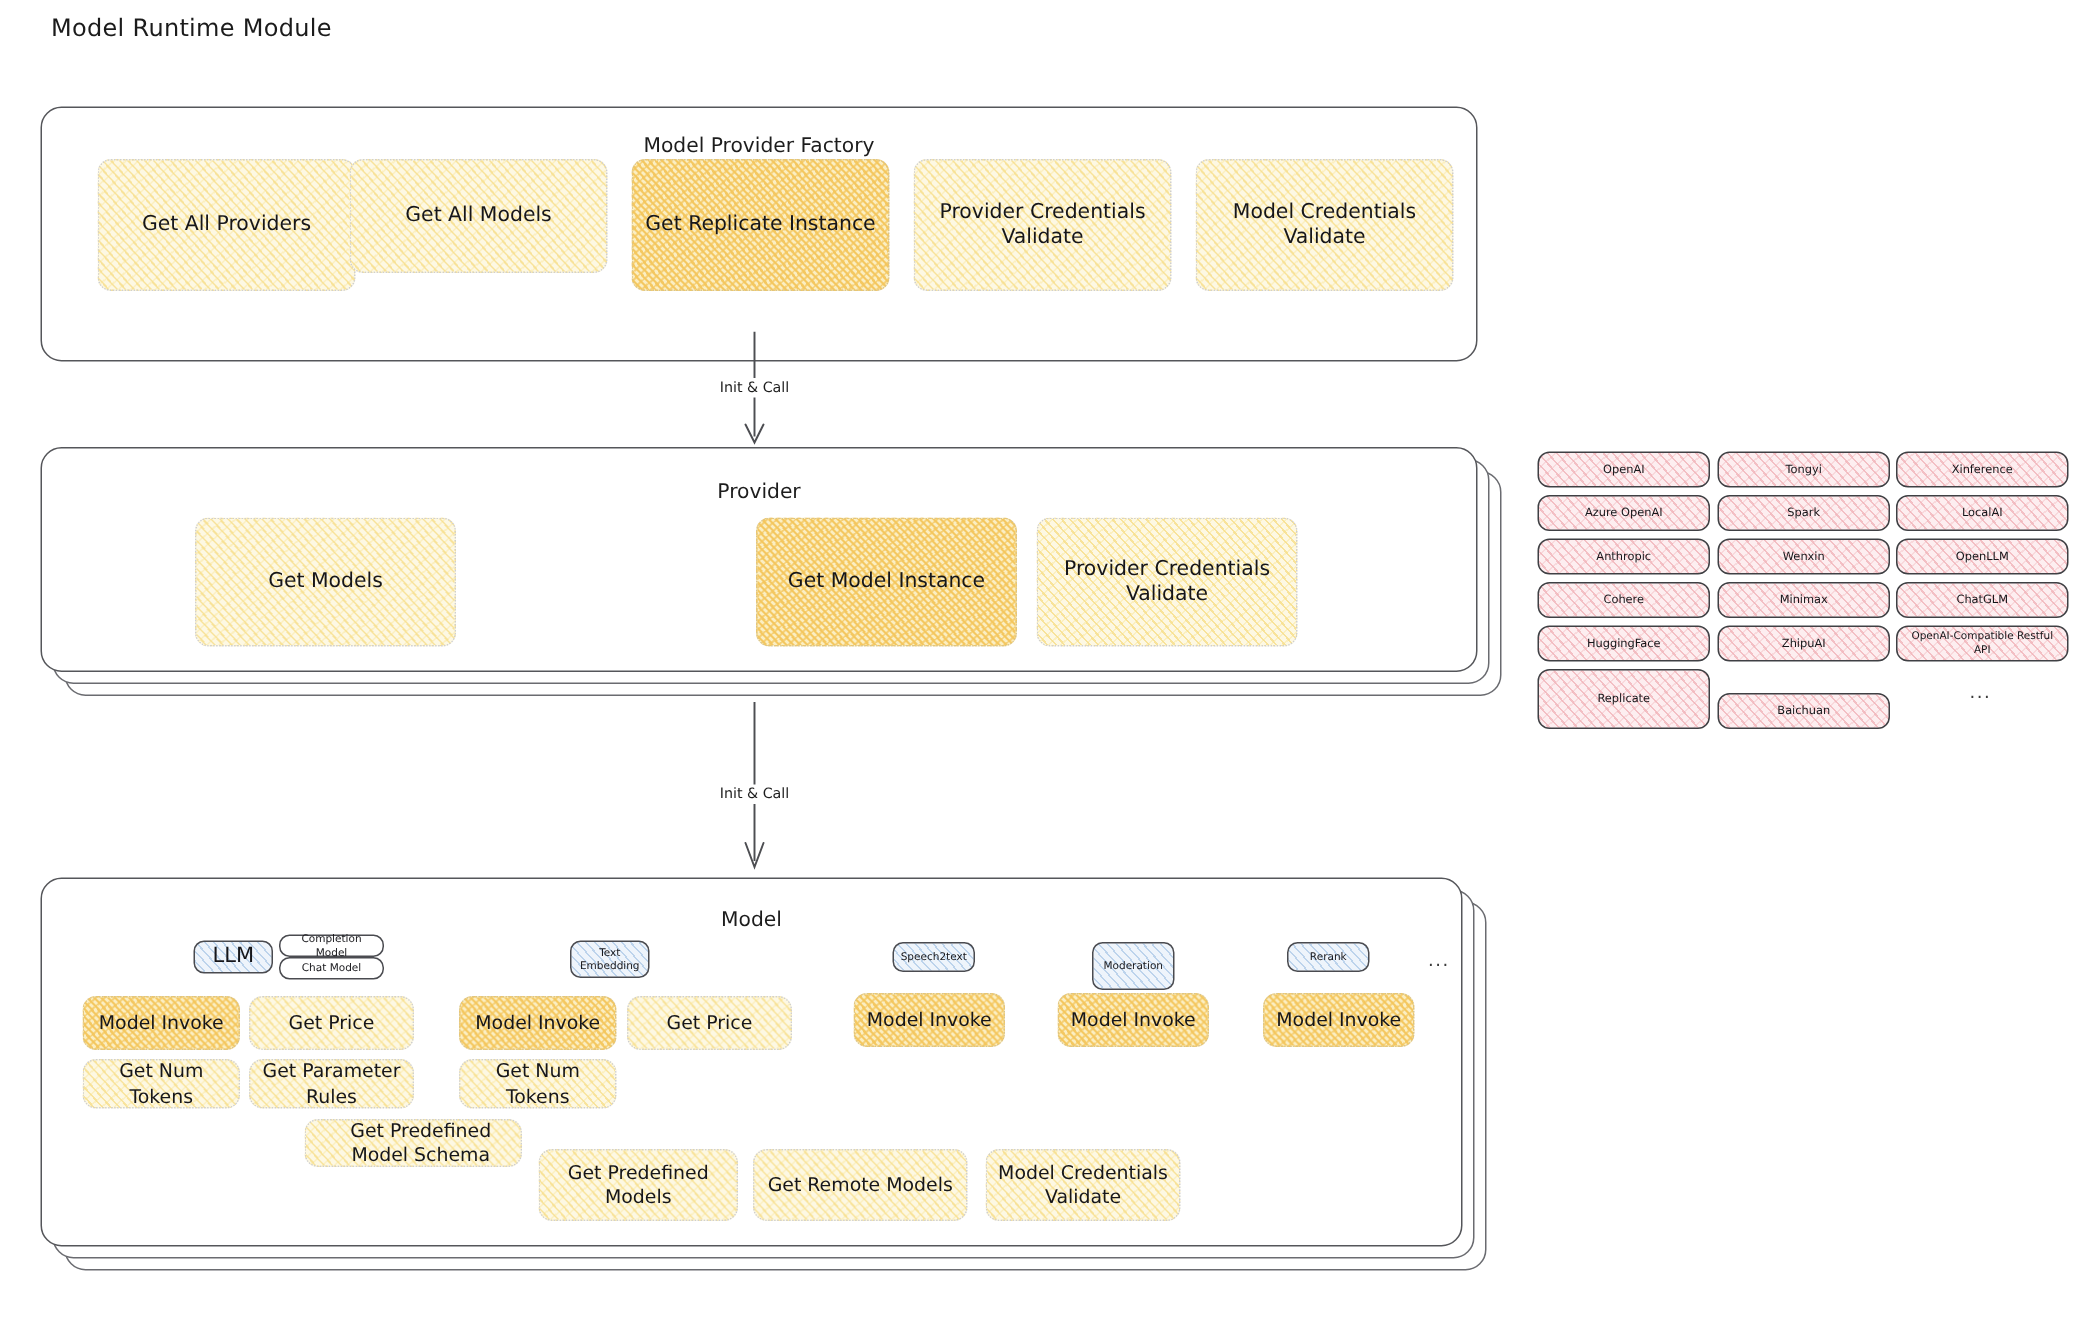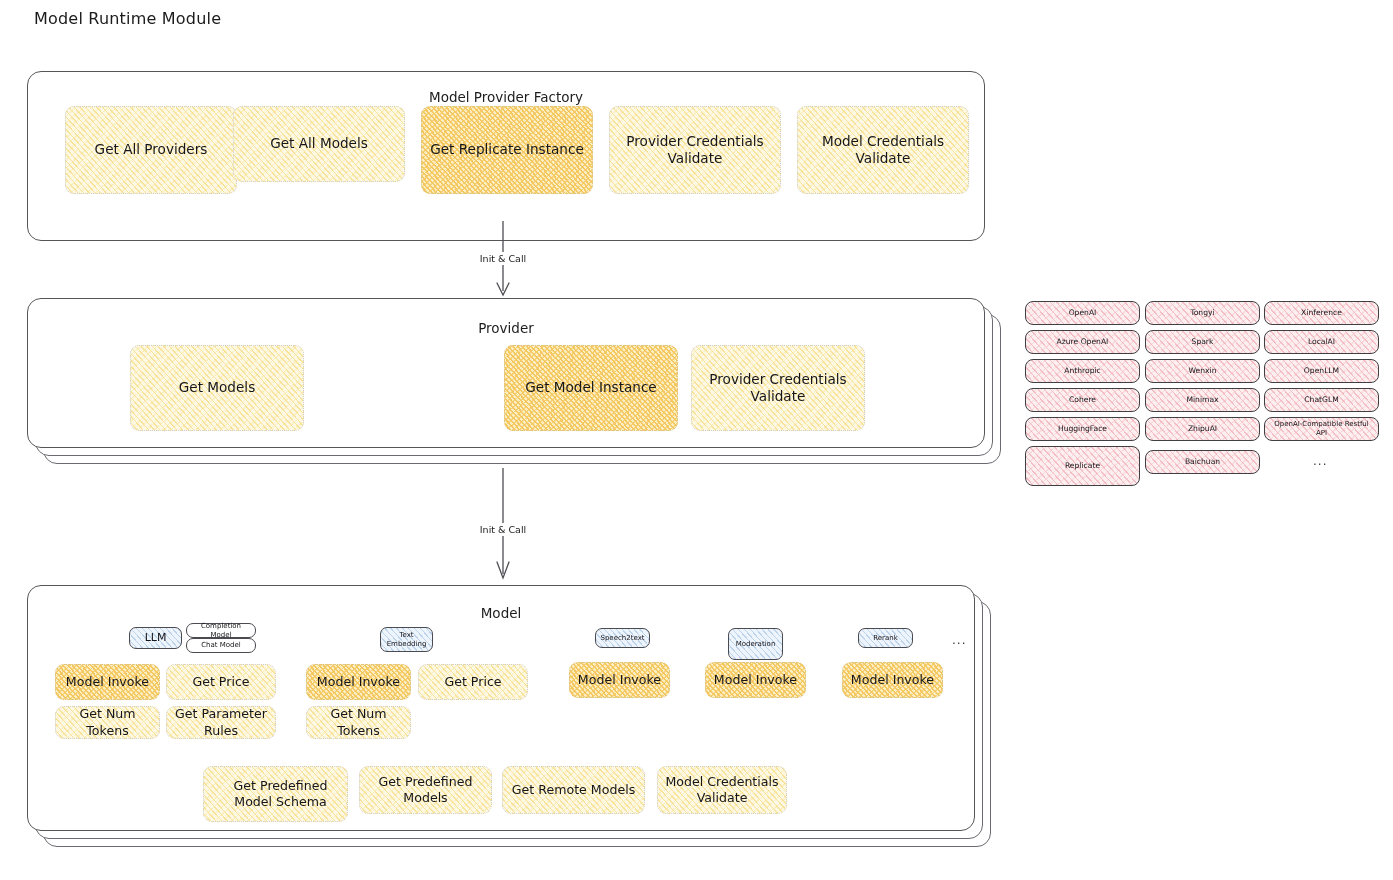--- a/index.html
+++ b/index.html
@@ -137,21 +137,21 @@
 
   
   .hbox.plain {
     border: 1.1px solid #4a4b50;
     border-radius: 7px;
     background: #ffffff;
   }
 
   .fs16 { font-size: 13.6px; }
   .fs13 { font-size: 12.6px; }
-  .fs9  { font-size: 11px;  }
+  .fs9  { font-size: 14px;  }
   .fs8  { font-size: 7.6px;  }
   .fs7  { font-size: 7px;    }
 
   
   .connector {
     position: absolute;
   }
   .conn-label {
     position: absolute;
     font-size: 9.5px;
@@ -245,21 +245,21 @@
   </div>
   <div class="hbox pink fs8" style="left:1145px; top:359px; width:115px; height:24px;">
     <span>Wenxin</span>
   </div>
   <div class="hbox pink fs8" style="left:1145px; top:388px; width:115px; height:24px;">
     <span>Minimax</span>
   </div>
   <div class="hbox pink fs8" style="left:1145px; top:417px; width:115px; height:24px;">
     <span>ZhipuAI</span>
   </div>
-  <div class="hbox pink fs8" style="left:1145px; top:450px; width:115px; height:24px;">
+  <div class="hbox pink fs8" style="left:1145px; top:462px; width:115px; height:24px;">
     <span>Baichuan</span>
   </div>
 
   <div class="hbox pink fs8" style="left:1264px; top:301px; width:115px; height:24px;">
     <span>Xinference</span>
   </div>
   <div class="hbox pink fs8" style="left:1264px; top:330px; width:115px; height:24px;">
     <span>LocalAI</span>
   </div>
   <div class="hbox pink fs8" style="left:1264px; top:359px; width:115px; height:24px;">
@@ -337,21 +337,21 @@
 
   <div class="hbox blue fs7" style="left:858px; top:628px; width:55px; height:20px;">
     <span>Rerank</span>
   </div>
   <div class="hbox orange fs13" style="left:842px; top:662px; width:101px; height:36px;">
     <span>Model Invoke</span>
   </div>
 
   <div class="ellipsis-mark" style="left:952px; top:634px;">...</div>
 
-  <div class="hbox yellow fs13" style="left:203px; top:766px; width:145px; height:56px;padding-left:16px;">
+  <div class="hbox yellow fs13" style="left:203px; top:746px; width:145px; height:32px;padding-left:16px;">
     <span>Get Predefined Model Schema</span>
   </div>
   <div class="hbox yellow fs13" style="left:359px; top:766px; width:133px; height:48px;">
     <span>Get Predefined Models</span>
   </div>
   <div class="hbox yellow fs13" style="left:502px; top:766px; width:143px; height:48px;">
     <span>Get Remote Models</span>
   </div>
   <div class="hbox yellow fs13" style="left:657px; top:766px; width:130px; height:48px;">
     <span>Model Credentials Validate</span>

